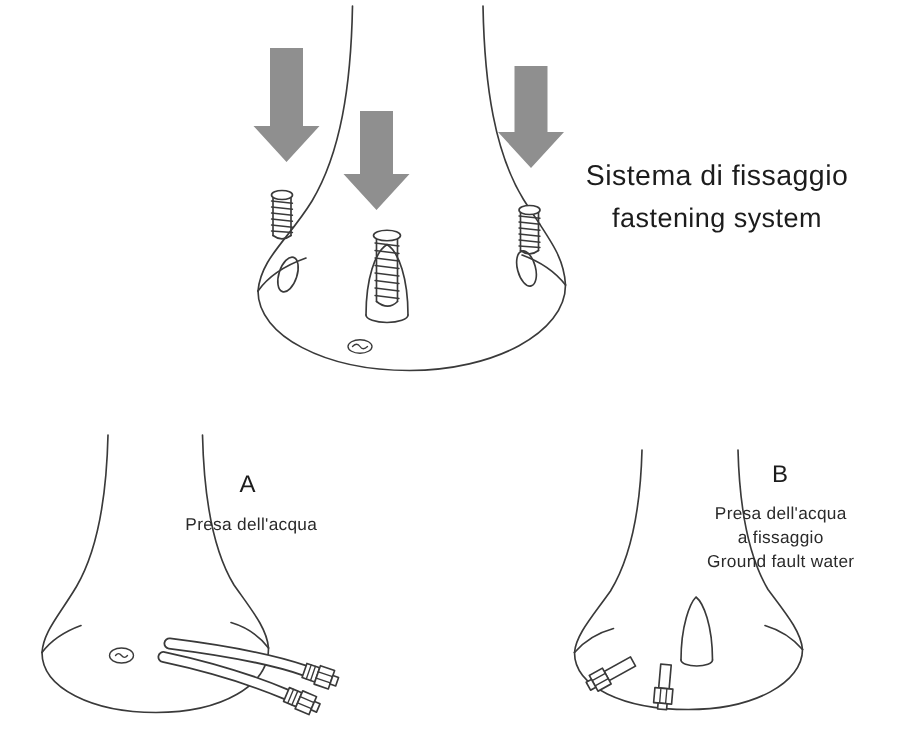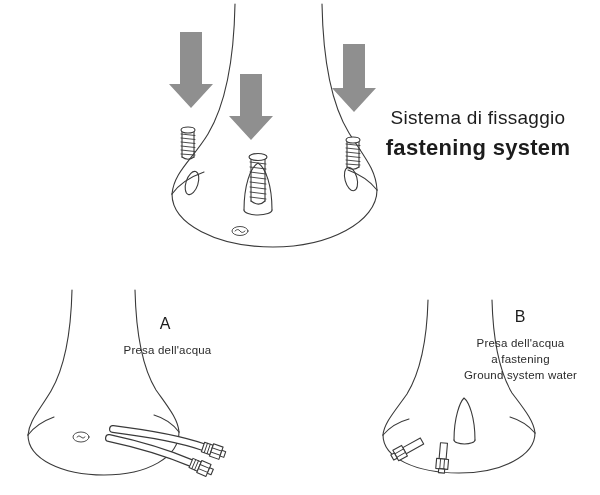--- a/index.html
+++ b/index.html
@@ -31,21 +31,21 @@
     fill: #ffffff;
     stroke: var(--line-color, #3a3a3a);
     stroke-width: 1.1;
     stroke-linejoin: round;
   }
   .tube-outer { fill: none; stroke: var(--line-color, #3a3a3a); stroke-width: 8; stroke-linecap: round; }
   .tube-inner { fill: none; stroke: #ffffff; stroke-width: 5.6; stroke-linecap: round; }
   .arrow-shape { fill: var(--arrow-color, #8f8f8f); }
   .title { color: #1c1c1c; text-align: center; line-height: 1.45; letter-spacing: 0.3px; }
   .title-line1 { font-size: 19px; }
-  .title-line2 { font-size: 22px; font-weight: bold; }
+  .title-line2 { font-size: 18px; }
   .panel-label { font-size: 16px; color: #1c1c1c; text-align: center; }
   .caption { font-size: 11.5px; color: #2a2a2a; text-align: center; line-height: 1.38; letter-spacing: 0.2px; }
 </style>
 </head>
 <body>
 
 <div class="stage">
 
   <svg class="abs" style="left:120px; top:0px;" width="290" height="260" viewBox="0 0 290 260" aria-hidden="true">
 
@@ -170,17 +170,17 @@
         <path class="sketch-thin" d="M16,-2 L26,-2 M16,2 L26,2"></path>
         <rect class="sketch-white" x="26" y="-3" width="4" height="6"></rect>
       </g>
     </g>
   </svg>
 
   <div class="abs panel-label" style="left:505px; top:308px; width:30px;">B</div>
 
   <div class="abs caption" style="left:448px; top:336px; width:145px;">
     <div>Presa dell'acqua</div>
-    <div>a fastening</div>
-    <div>Ground system water</div>
+    <div>a fissaggio</div>
+    <div>Ground fault water</div>
   </div>
 
 </div>
 
 </body></html>

